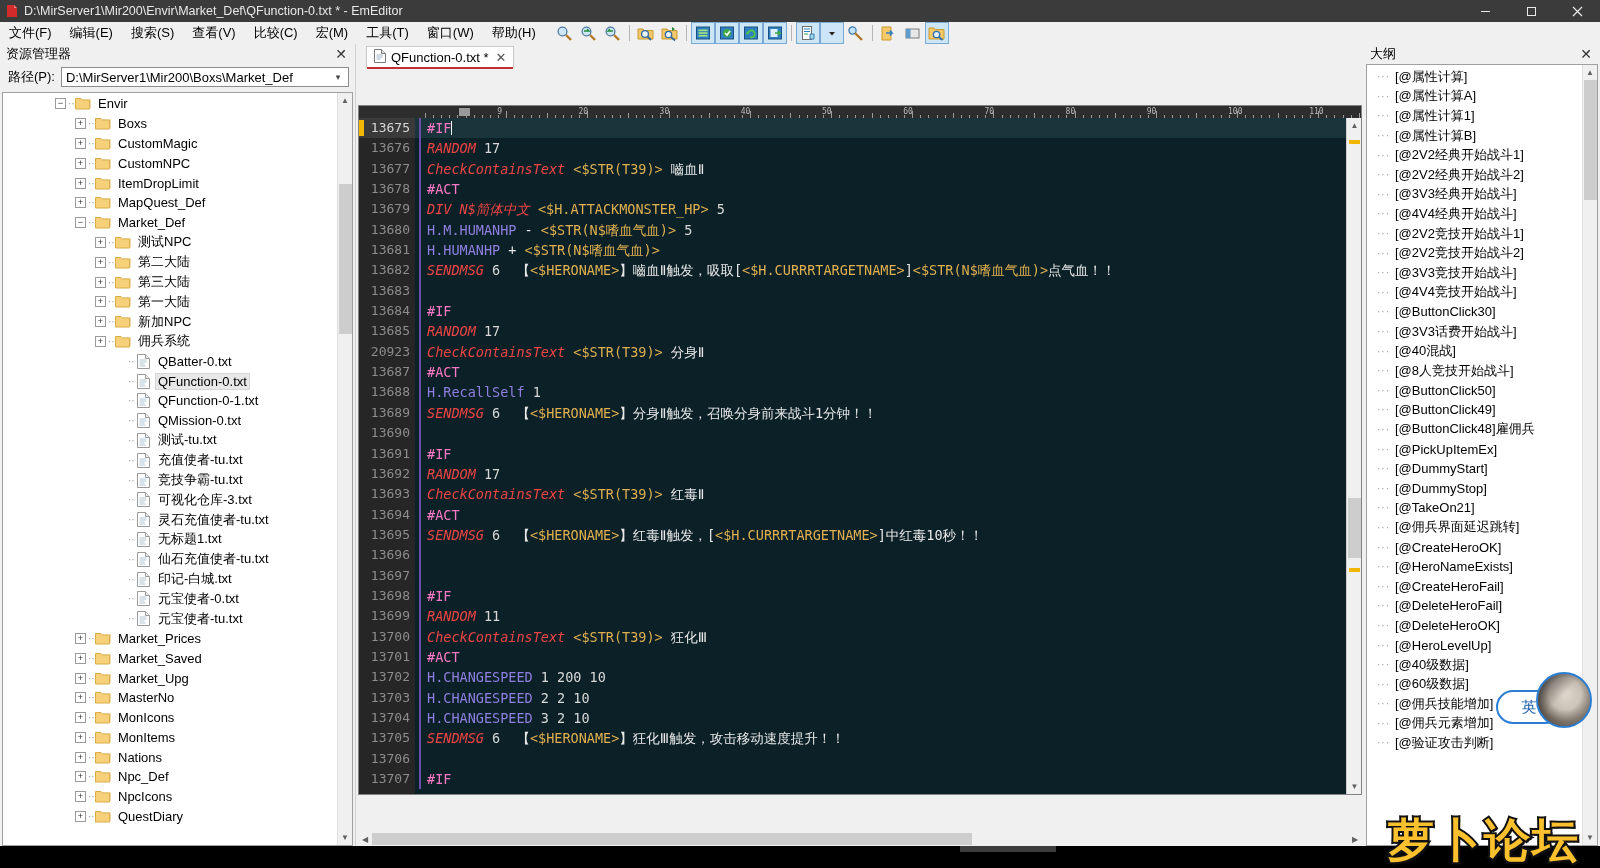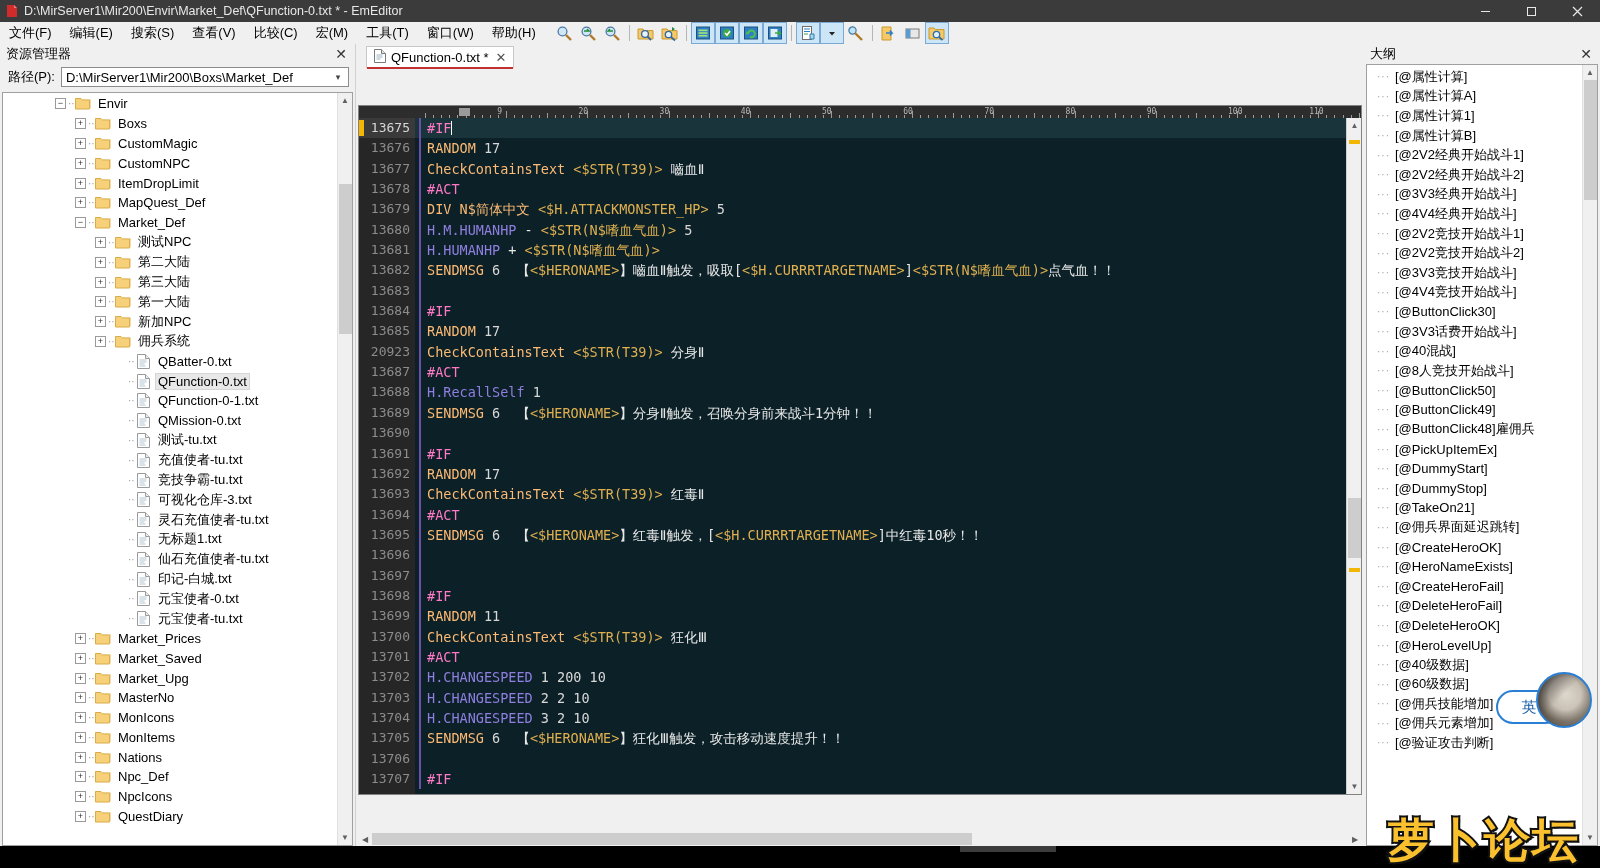--- a/index.html
+++ b/index.html
@@ -89,21 +89,21 @@
   .gline { height:20.35px; line-height:20.35px; padding-right:5px; position:relative;}
   .gline.cur { color:#d7d7d7; background:#3a3a3a;}
   .gmark { position:absolute; left:0; top:2px; width:5px; height:16px; background:#f2b705;}
   .codelines { flex:1; min-width:0; background:#0b2027; font-family:"DejaVu Sans Mono",monospace;
                font-size:13.5px; position:relative; overflow:hidden;}
   .cline { height:20.35px; line-height:20.35px; white-space:pre; padding-left:12px; position:relative;}
   .cline.cur { background:#19343b; }
   .bar { position:absolute; left:4px; top:0; width:2px; height:20.35px; background:#6b4fa8;}
   .cursor { display:inline-block; width:1px; height:14px; background:#fff; vertical-align:-2px; margin-left:0px;}
   .cn { color:#ff79c6; }   
-  .ck { color:#fdba74; }   
+  .ck { color:#ef4444;font-style:italic; }   
   .cv { color:#8f7fe0; }   
   .cy { color:#e0b050; }   
   .cw { color:#e8e8e8; }   
   .cg { color:#d8d8d8; }   
   .vscrollc { width:15px; flex:0 0 15px; background:#f0f0f0; position:relative; border-left:1px solid #cfcfcf;}
   .vsc-arrow { width:15px; height:15px; display:flex; align-items:center; justify-content:center; font-size:8px; color:#606060;}
   .vsc-thumb { position:absolute; left:1px; width:13px; background:#cdcdcd;}
   .vmk { position:absolute; left:2px; width:11px; height:4px; background:#f2b705;}
   .hscrollrow { height:14px; flex:0 0 14px; background:#f0f0f0; display:flex; align-items:center; margin:0 2px;}
   .hs-arrow { width:14px; height:14px; display:flex; align-items:center; justify-content:center; font-size:8px; color:#606060;}

